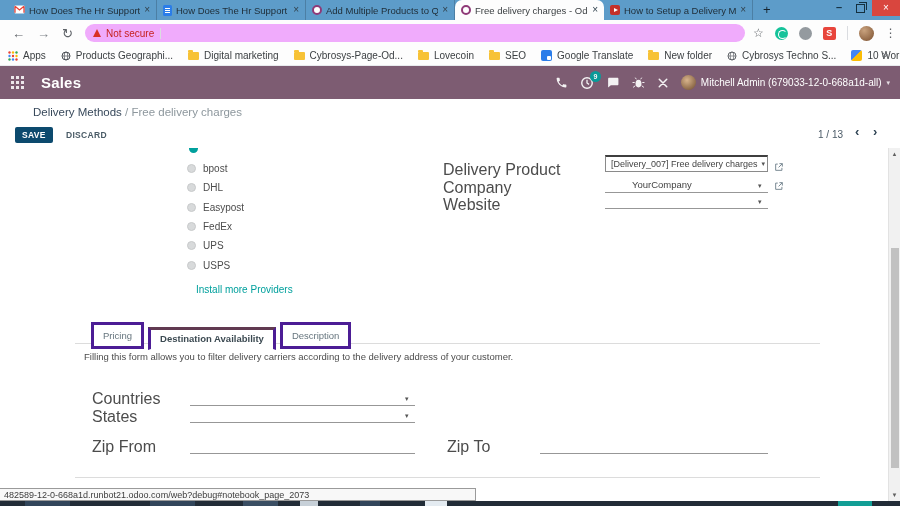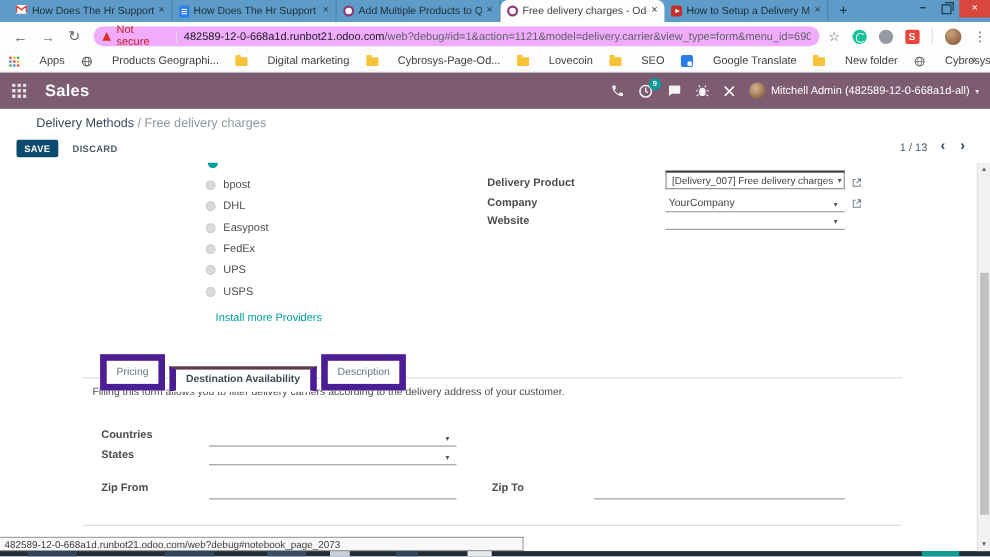--- a/index.html
+++ b/index.html
@@ -40,21 +40,21 @@
   .ext-grammarly{width:13px;height:13px;border-radius:50%;background:#15c39a;position:relative}
   .ext-grammarly::after{content:"";position:absolute;left:3px;top:3px;width:7px;height:7px;border:1.5px solid #fff;border-right-color:transparent;border-radius:50%}
   .ext-gray{width:13px;height:13px;border-radius:50%;background:#949a9f}
   .ext-s{width:13px;height:13px;border-radius:2px;background:#e8453c;color:#fff;font-size:9px;font-weight:bold;text-align:center;line-height:13px}
   .tb-sep{width:1px;height:14px;background:#dadce0}
   .avatar-chrome{width:15px;height:15px;border-radius:50%;background:radial-gradient(circle at 35% 30%,#c9a27e,#7a4f2e)}
   .kebab{font-size:12px;color:#5f6368}
   
   .bookmarks{position:absolute;left:0;top:46px;width:900px;height:20px;background:#fdfdfd;border-bottom:1px solid #e8eaed;
              display:flex;align-items:center;padding-left:8px;box-sizing:border-box;gap:15px}
-  .bm{display:flex;align-items:center;gap:18px;font-size:10px;color:#3c4043;white-space:nowrap}
+  .bm{display:flex;align-items:center;gap:5px;font-size:10px;color:#3c4043;white-space:nowrap}
   .folder{width:11px;height:8px;background:#f7c236;border-radius:1px;position:relative;flex:0 0 auto}
   .folder::before{content:"";position:absolute;top:-2px;left:0;width:5px;height:2px;background:#f7c236;border-radius:1px 1px 0 0}
   .sq-trans{width:11px;height:11px;border-radius:2px;background:#2b7de9;position:relative}
   .sq-trans::after{content:"";position:absolute;right:1.5px;bottom:1.5px;width:4px;height:4px;background:#fff;border-radius:1px}
   .sq-site{width:11px;height:11px;border-radius:2px;background:linear-gradient(135deg,#4285f4 50%,#fbbc05 50%)}
   .bm-overflow{position:absolute;right:12px;top:2px;color:#5f6368;font-size:11px}
   
   .onav{position:absolute;left:0;top:66px;width:900px;height:33px;background:#7d5c72;display:flex;align-items:center;color:#fff}
   .ogrid{margin-left:11px}
   .brand{font-size:15px;font-weight:bold;margin-left:17px;letter-spacing:.2px}
@@ -76,28 +76,28 @@
             padding:3px 7px;border-radius:2px;letter-spacing:.3px}
   .btn-discard{left:66px;top:130px;color:#4a5b66;font-size:8.5px;font-weight:bold;letter-spacing:.3px}
   .pager-text{left:818px;top:129px;font-size:10px;color:#4a5a66}
   .pg-prev{left:855px;top:124px;font-size:13px;font-weight:bold;color:#2f4454}
   .pg-next{left:873px;top:124px;font-size:13px;font-weight:bold;color:#2f4454}
   .halfdot{left:189px;top:148px;width:9px;height:5px;background:#00a09d;border-radius:0 0 5px 5px}
   .provider-row{left:187px;height:14px;display:flex;align-items:center}
   .radio{width:9px;height:9px;border-radius:50%;background:#d8dadb;border:1px solid #c8caCB;box-sizing:border-box}
   .provider-row span.lbl{margin-left:7px;font-size:10px;color:#4c4c4c}
   .install-link{left:196px;top:284px;font-size:10px;font-weight:400;color:#00a09d}
-  .flabel{font-size:10px;font-weight:700;color:#4c4c4c}
+  .flabel{font-size:16px;font-weight:400;color:#4c4c4c}
   .dp-box{left:605px;top:155px;width:163px;height:17px;border:1px solid #8a8a8a;border-top:2px solid #3f3f3f;box-sizing:border-box;background:#fff}
   .dp-box .val{position:absolute;left:5px;top:2px;font-size:9px;color:#444;white-space:nowrap;overflow:hidden;width:148px}
   .caret{font-size:7px;color:#555}
   .underline{border-bottom:1px solid #979797;height:11px}
   .fval{font-size:9.5px;color:#444}
   .ntab-row{left:91px;top:322px;display:flex;align-items:flex-end}
-  .ntab{background:#fff;border:6px solid #4c1d95;font-size:9.5px;color:#66757e;padding:5px 9px 5px;margin-right:4px;position:relative;z-index:2}
+  .ntab{background:#fff;border:3px solid #4c1d95;font-size:9.5px;color:#66757e;padding:5px 9px 5px;margin-right:4px;position:relative;z-index:2}
   .ntab.active{border-top:3px solid #613a51;border-bottom:1px solid #fff;color:#3c4a52;font-weight:600;padding-top:3px;margin-bottom:-1px}
   .hr{border-top:1px solid #dcdcdc}
   .note{left:84px;top:351px;font-size:9.5px;color:#4c4c4c}
   .tooltip{left:0;top:488px;width:476px;height:13px;background:#f8f8f8;border:1px solid #9a9a9a;border-left:none;
            box-sizing:border-box;font-size:9px;color:#3c3c3c;line-height:12px;padding-left:4px}
   .taskbar{left:0;top:501px;width:900px;height:5px;background:#222c37}
   .tseg{position:absolute;top:0;height:5px}
   
   .scrollbar{left:888px;top:148px;width:12px;height:353px;background:#f1f1f1;border-left:1px solid #e2e2e2;box-sizing:border-box}
   .sb-arrow{position:absolute;left:0;width:11px;text-align:center;font-size:6px;color:#606060}
@@ -144,21 +144,20 @@
 </div>
 
 <div class="toolbar">
   <span class="navbtn">←</span>
   <span class="navbtn" style="color:#80868b">→</span>
   <span class="navbtn">↻</span>
   <div class="omnibox">
     <span class="warn-tri"></span>
     <span class="notsecure">Not secure</span>
     <span class="url-sep"></span>
-    <span class="url"><span class="dom">482589-12-0-668a1d.runbot21.odoo.com</span><span class="path">/web?debug#id=1&amp;action=1121&amp;model=delivery.carrier&amp;view_type=form&amp;menu_id=690</span></span>
   </div>
   <div class="tool-icons">
     <span class="star">☆</span>
     <span class="ext-grammarly"></span>
     <span class="ext-gray"></span>
     <span class="ext-s">S</span>
     <span class="tb-sep"></span>
     <span class="avatar-chrome"></span>
     <span class="kebab">⋮</span>
   </div>
@@ -267,21 +266,21 @@
           <path d="M8 6l-2-3M16 6l2-3M5 12H1M23 12h-4M6 18l-4 3M18 18l4 3" stroke="#fff" stroke-width="1.8" fill="none"></path>
         </svg>
     </span>
     <span class="oicon">
       <svg width="12" height="12" viewBox="0 0 24 24">
           <path d="M4.5 4.5l15 15M19.5 4.5l-15 15" stroke="#fff" stroke-width="3" stroke-linecap="round"></path>
         </svg>
     </span>
     <span class="ouser">
       <span class="avatar-odoo"></span>
-      <span class="uname">Mitchell Admin (482589-12-0-668a1d-all)</span>
+      <span class="uname">Mitchell Admin (679033-12-0-668a1d-all)</span>
       <span class="ucaret">▾</span>
     </span>
   </span>
 </div>
 
 <div class="abs breadcrumb">
   <span class="bc-parent">Delivery Methods</span><span class="bc-sep"> / </span><span class="bc-current">Free delivery charges</span>
 </div>
 <div class="abs btn-save">SAVE</div>
 <div class="abs btn-discard">DISCARD</div>
@@ -321,21 +320,21 @@
   <span class="val">[Delivery_007] Free delivery charges</span>
   <span class="caret" style="position:absolute;right:2px;top:3px">▾</span>
 </div>
 <span class="abs" style="left:774px;top:158px">
   <svg width="10" height="10" viewBox="0 0 12 12">
       <path d="M4.5 2.5H2v7.5h7.5V7M6.5 2h3.5v3.5M10 2L5.5 6.5" stroke="#6d7f8a" fill="none" stroke-width="1.1"></path>
     </svg>
 </span>
 
 <div class="abs flabel" style="left:443px;top:179px">Company</div>
-<div class="abs fval" style="left:608px;top:179px">YourCompany</div>
+<div class="abs fval" style="left:632px;top:179px">YourCompany</div>
 <div class="abs underline" style="left:605px;top:181px;width:163px"></div>
 <span class="abs caret" style="left:758px;top:182px">▾</span>
 <span class="abs" style="left:774px;top:177px">
   <svg width="10" height="10" viewBox="0 0 12 12">
       <path d="M4.5 2.5H2v7.5h7.5V7M6.5 2h3.5v3.5M10 2L5.5 6.5" stroke="#6d7f8a" fill="none" stroke-width="1.1"></path>
     </svg>
 </span>
 
 <div class="abs flabel" style="left:443px;top:196px">Website</div>
 <div class="abs fval" style="left:608px;top:196px"></div>

